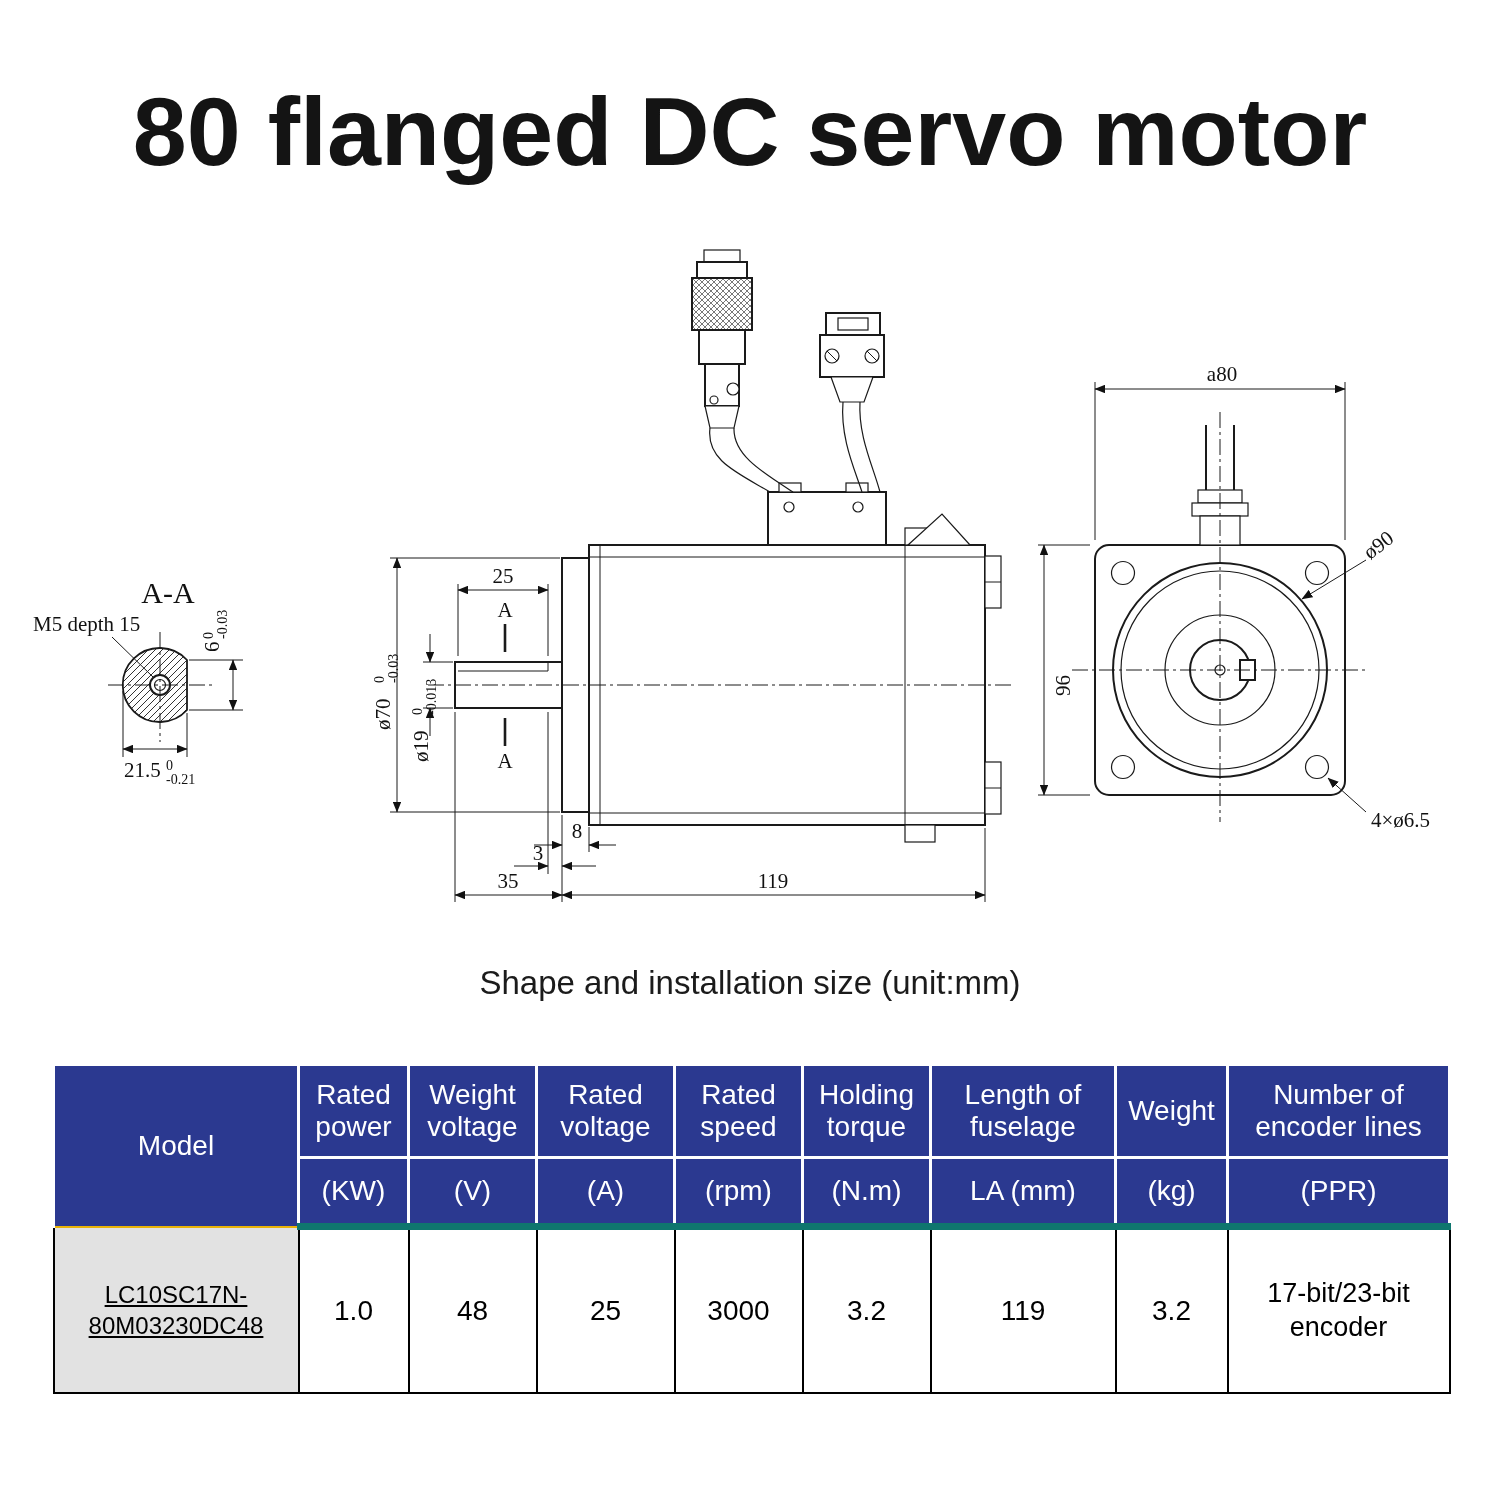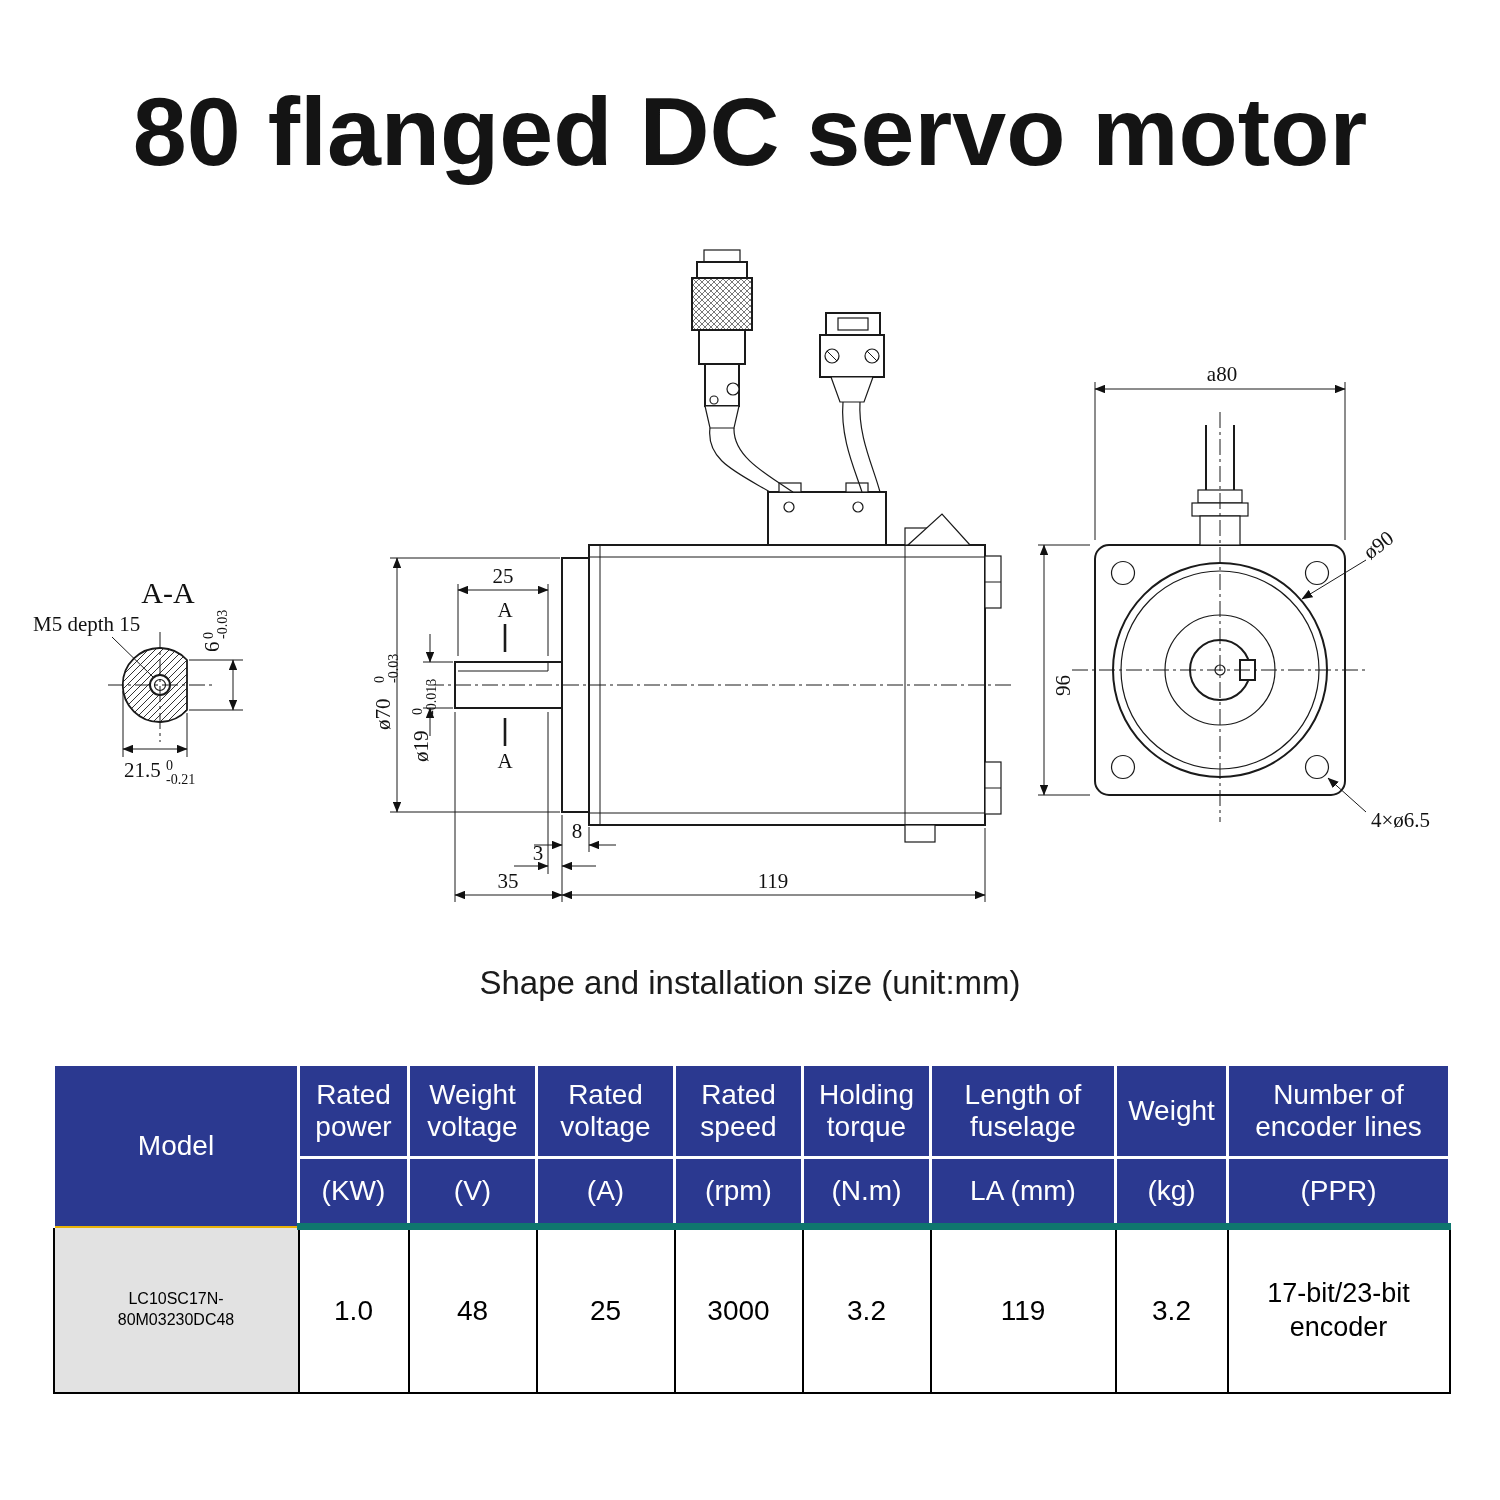--- a/index.html
+++ b/index.html
@@ -44,21 +44,21 @@
     border:3px solid #fff;font-weight:400;font-size:28px;line-height:1.15;
     padding:2px 4px;text-align:center;
   }
   table.spec thead tr.name-row th{height:86px;}
   table.spec thead tr.unit-row th{height:60px;border-bottom:7px solid #0f766e;}
   table.spec th.model-h{border-bottom:2px solid #eab308;}
   table.spec td{
     border:2px solid #000;background:#fff;text-align:center;vertical-align:middle;
     font-size:28px;height:158px;padding:2px 6px;color:#000;
   }
-  table.spec td.model{background:var(--model-cell-bg,#e2e2e2);font-size:16px;line-height:1.3;white-space:pre-line;}
+  table.spec td.model{background:var(--model-cell-bg,#e2e2e2);font-size:24px;line-height:1.3;white-space:pre-line;text-decoration:underline;}
   table.spec td.encoder{white-space:pre-line;font-size:27px;line-height:1.25;}
 </style>
 </head>
 <body>
 
 <h1 class="page-title">80 flanged DC servo motor</h1>
 
 <svg class="drawing" width="1500" height="1500" viewBox="0 0 1500 1500" xmlns="http://www.w3.org/2000/svg">
   <defs>
     <pattern id="hatch" width="7" height="7" patternUnits="userSpaceOnUse">

